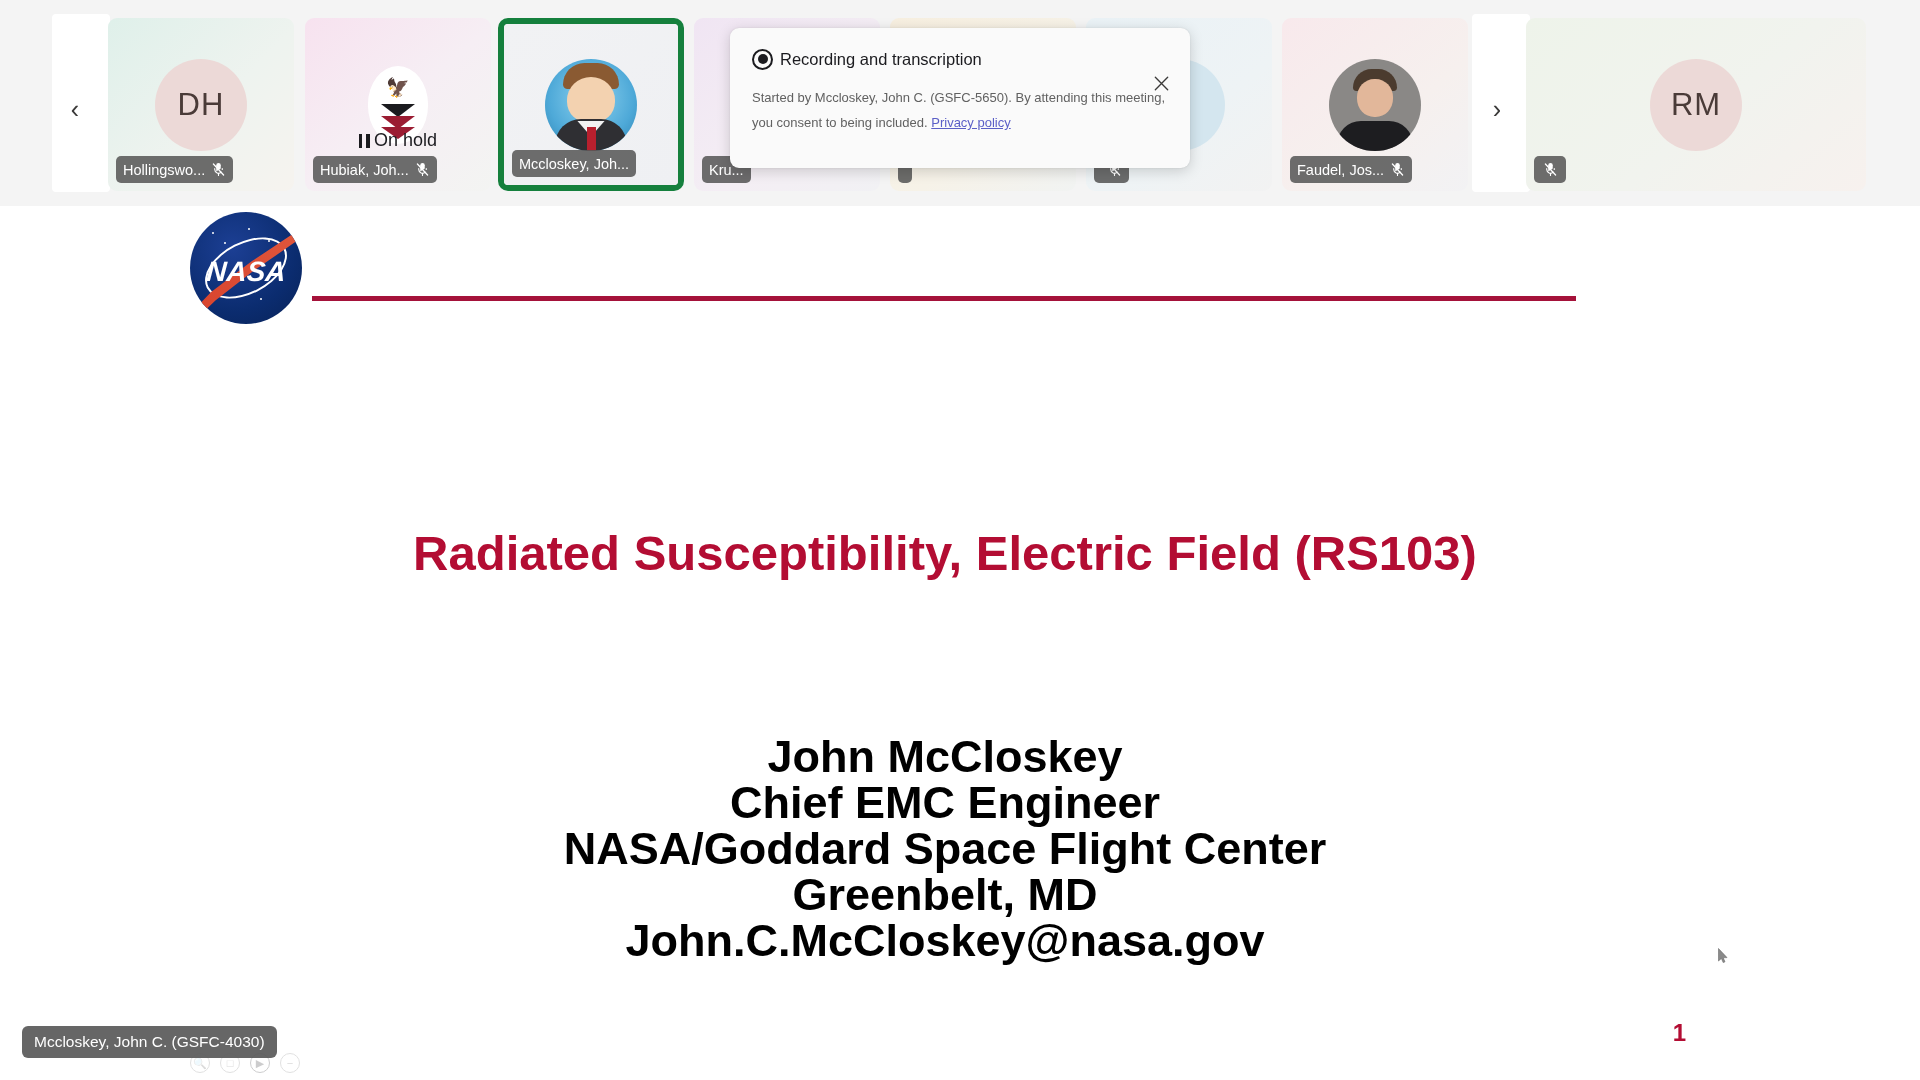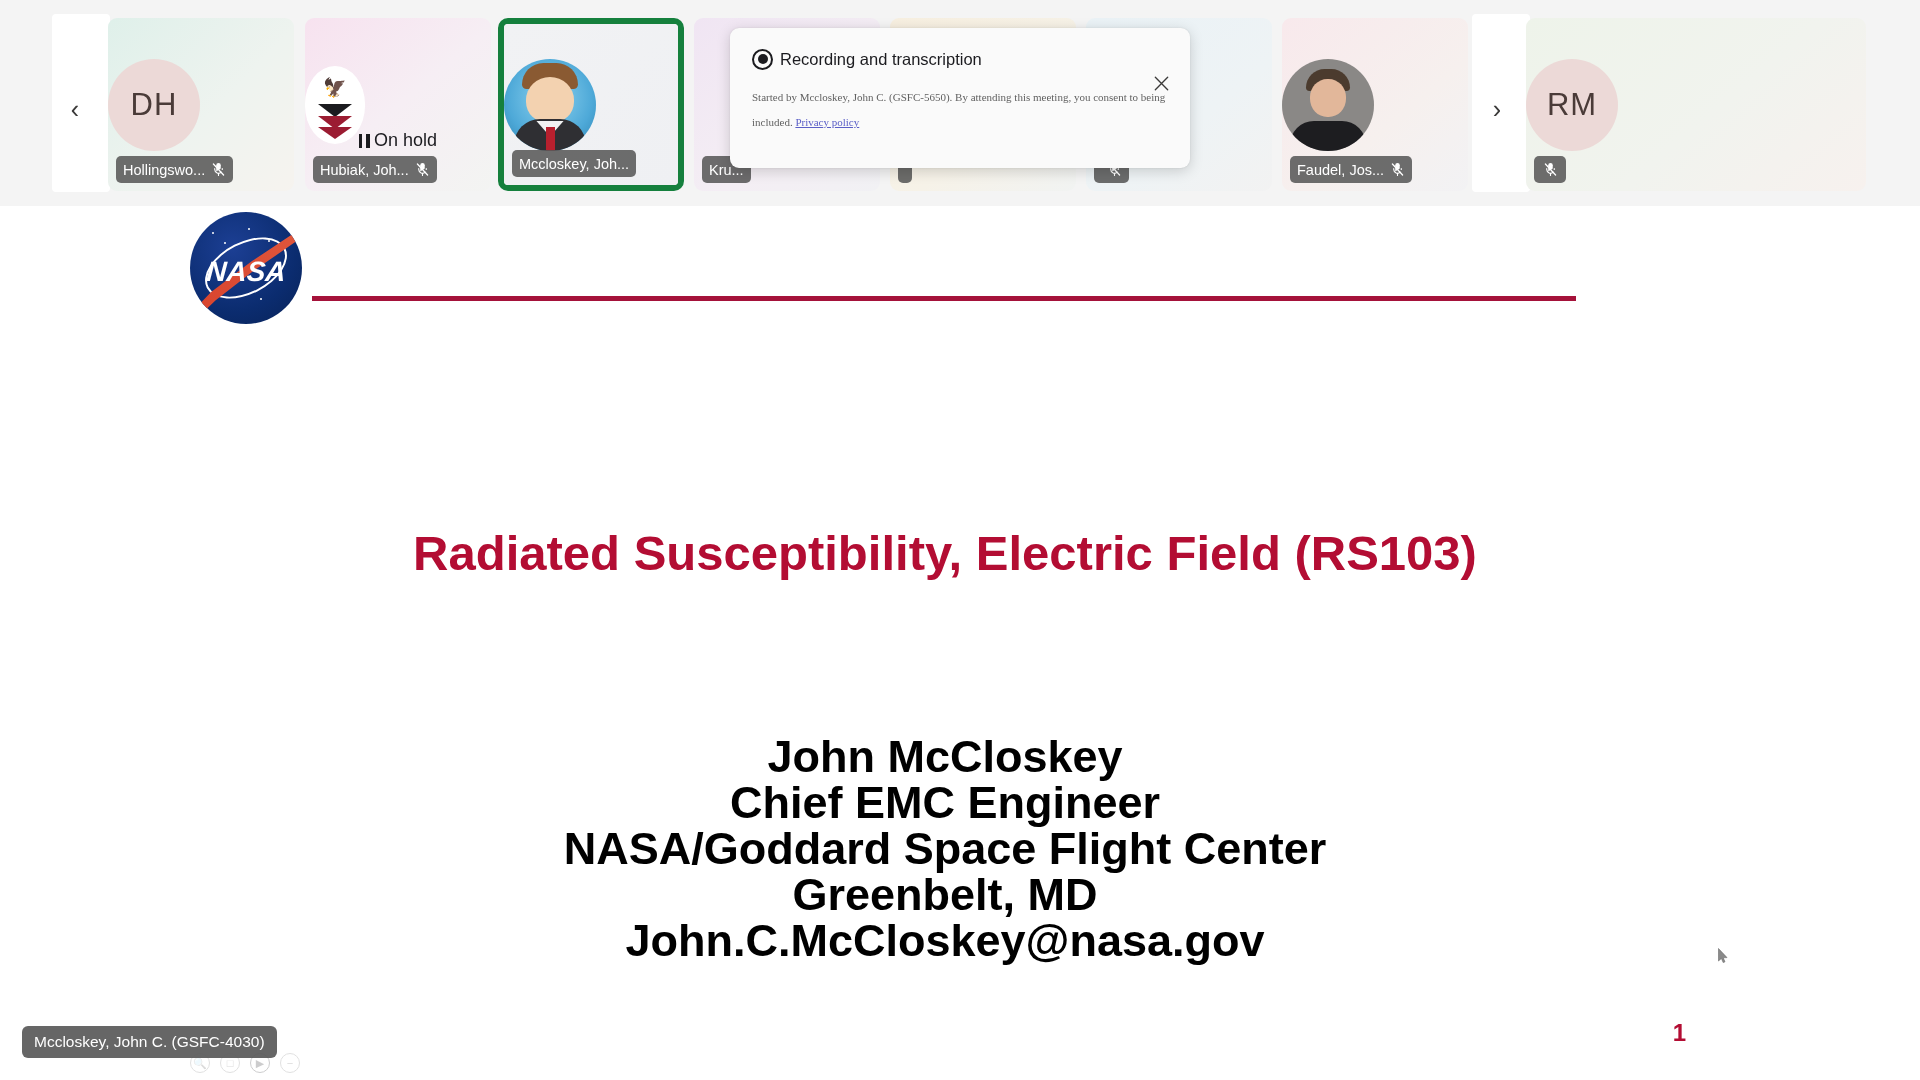--- a/index.html
+++ b/index.html
@@ -57,21 +57,21 @@
     overflow: hidden;
     z-index: 2;
   }
   .tile.selected {
     border: 6px solid #15803d;
     border-radius: 10px;
   }
   .tile-inner {
     position: relative;
     width: 100%; height: 100%;
-    display: flex; align-items: center; justify-content: flex-start;
+    display: flex; align-items: center; justify-content: center;
   }
   .bg-a { background: linear-gradient(135deg,#dff0ea 0%,#eef3ef 55%,#f6f3ef 100%); }
   .bg-b { background: linear-gradient(140deg,#f7e2ef 0%,#f6eef4 50%,#f3f4f2 100%); }
   .bg-c { background: linear-gradient(135deg,#f1f2f4 0%,#eff0f3 100%); }
   .bg-d { background: linear-gradient(140deg,#f0e5f3 0%,#f4eef4 60%,#f1f1f4 100%); }
   .bg-e { background: linear-gradient(140deg,#f7efe0 0%,#f6f2e8 60%,#f1f3f2 100%); }
   .bg-f { background: linear-gradient(140deg,#eaf2f6 0%,#eef3f5 60%,#f2f2f2 100%); }
   .bg-g { background: linear-gradient(140deg,#f8e9ec 0%,#f6f0ee 60%,#f2f2f4 100%); }
   .bg-h { background: linear-gradient(140deg,#eef3ea 0%,#f1f3ee 55%,#f7f1ee 100%); }
 
@@ -249,24 +249,24 @@
     right: 16px; top: 42px;
     width: 26px; height: 26px;
     display:flex; align-items:center; justify-content:center;
     cursor: pointer;
     color: #3b3a39;
   }
   #rec-close svg { width: 19px; height: 19px; display:block; }
   #rec-body {
     margin-top: 13px;
     width: 416px;
-    font-size: 11px;
+    font-size: 13px;
     line-height: 25px;
     color: #616161;
-    font-family: Liberation Serif, serif;
+    font-family: Liberation Sans, sans-serif;
   }
   #rec-link {
     color: #5b5fc7;
     text-decoration: underline;
     cursor: pointer;
   }
 
   
   #slide-wrap {
     position: absolute;

